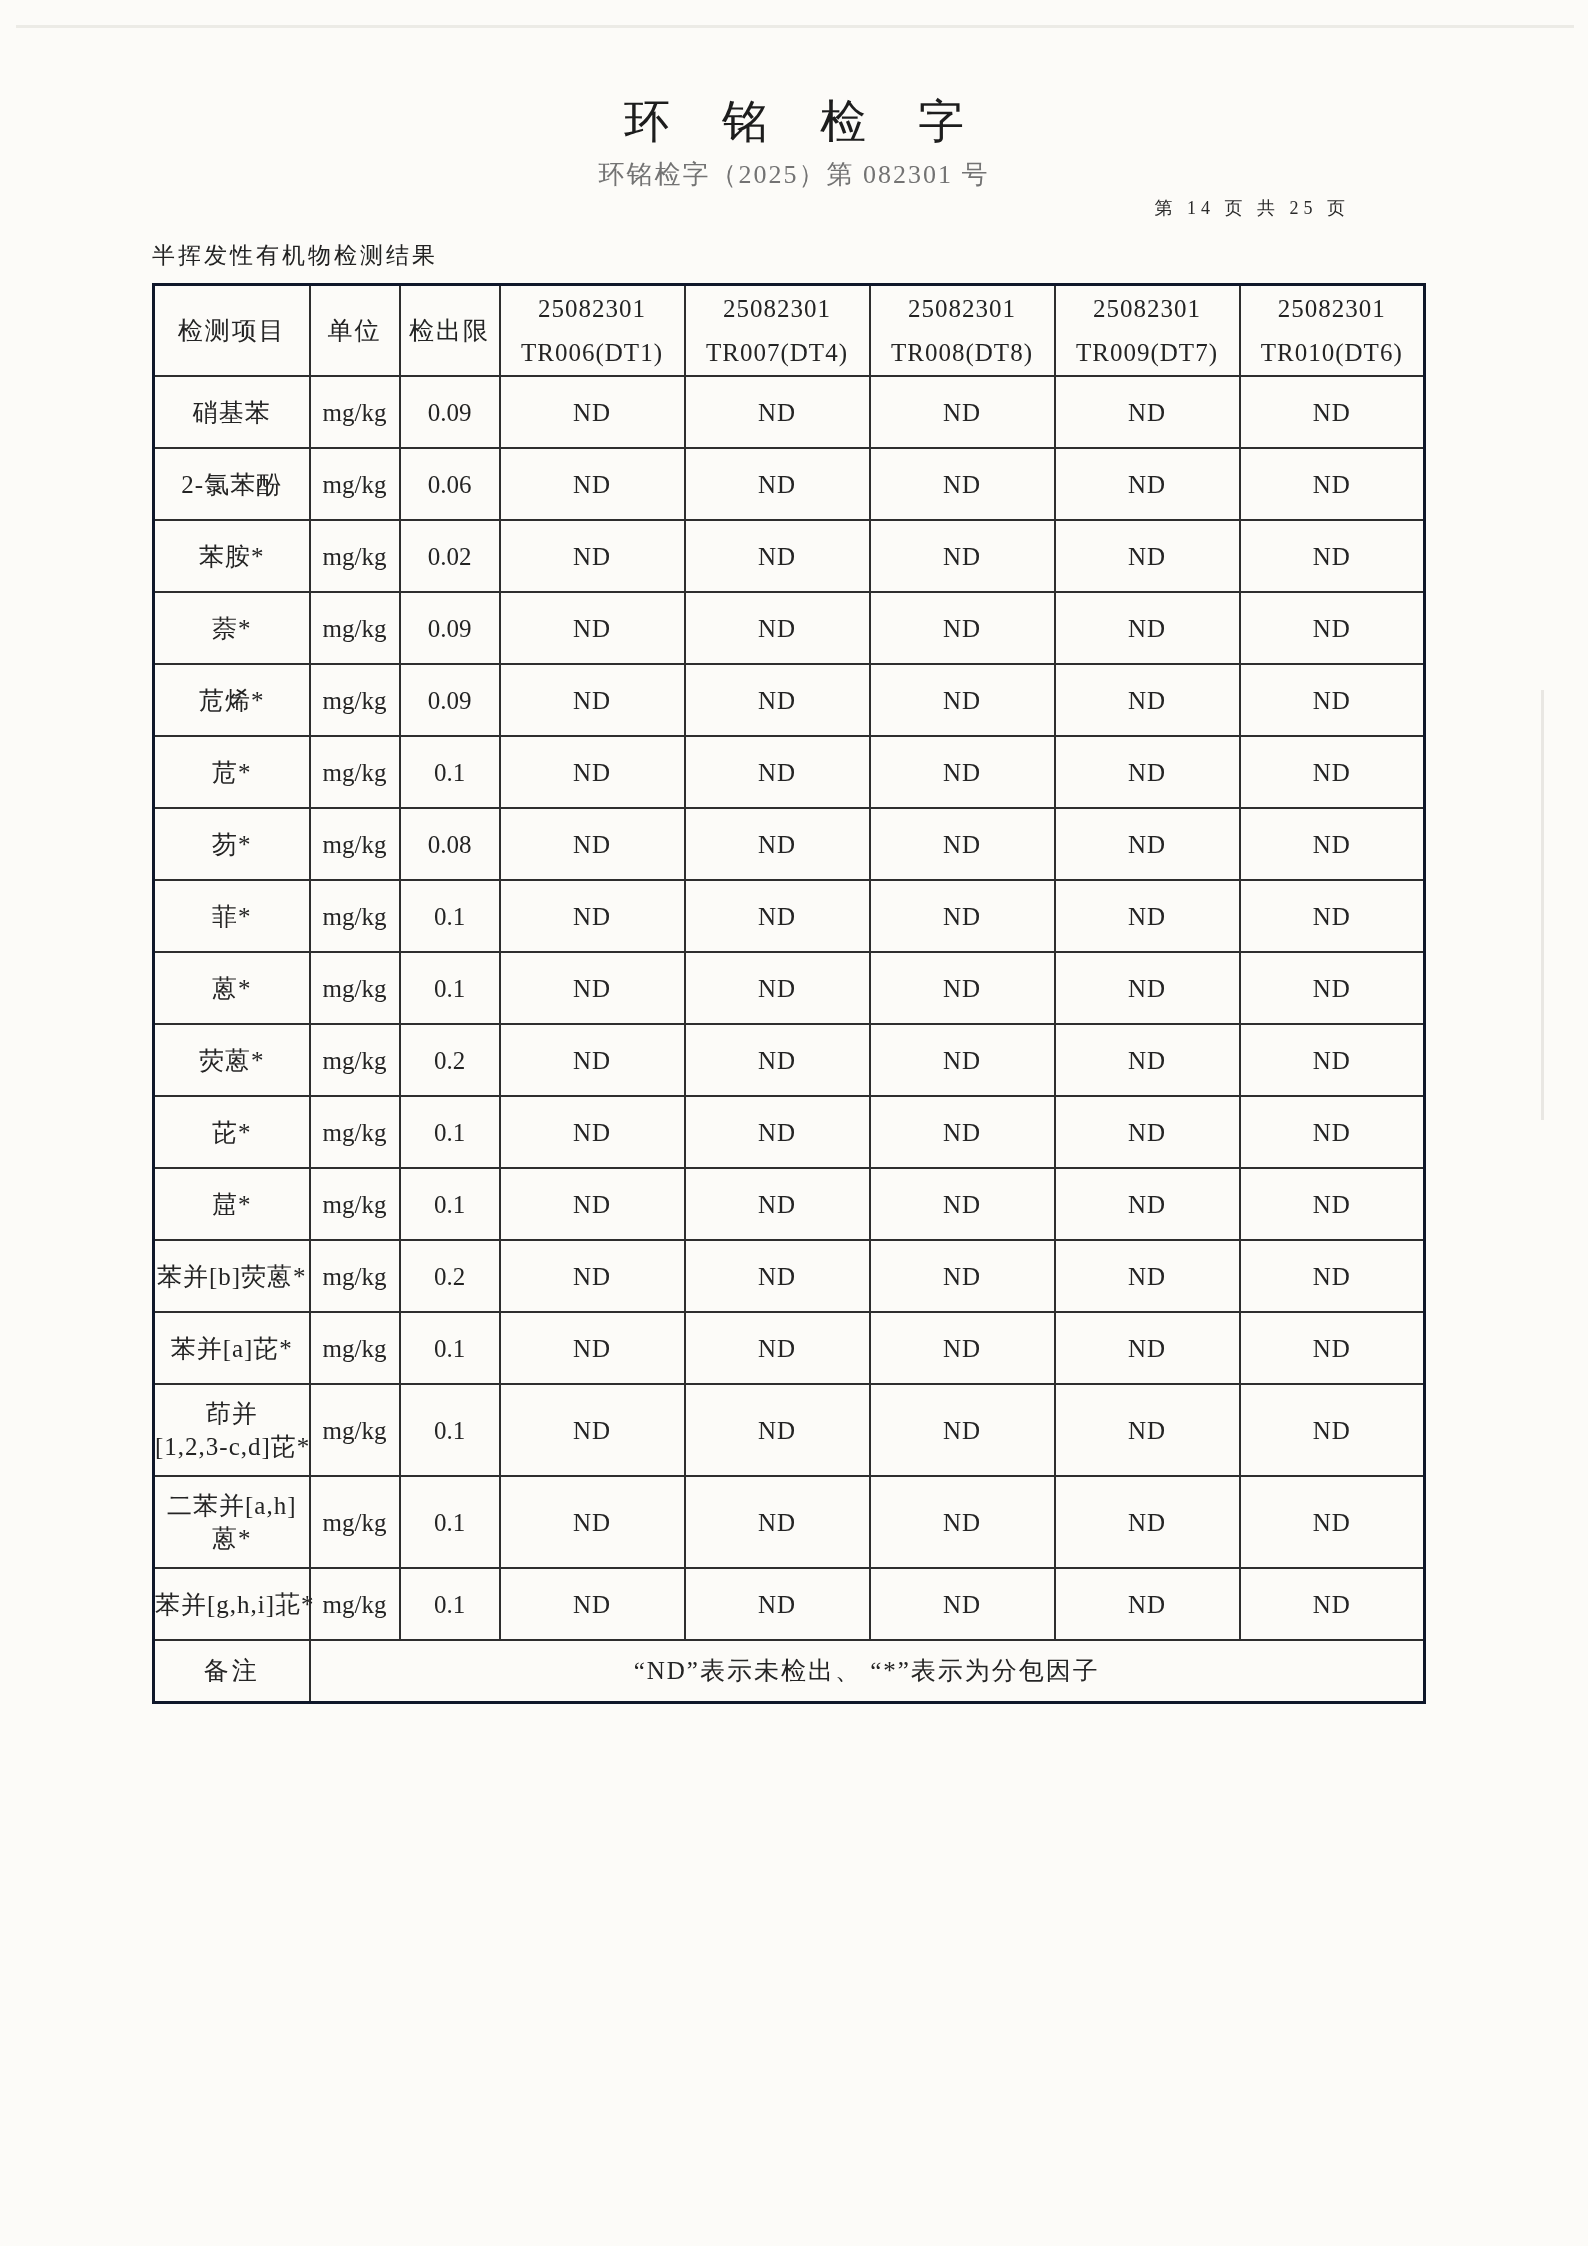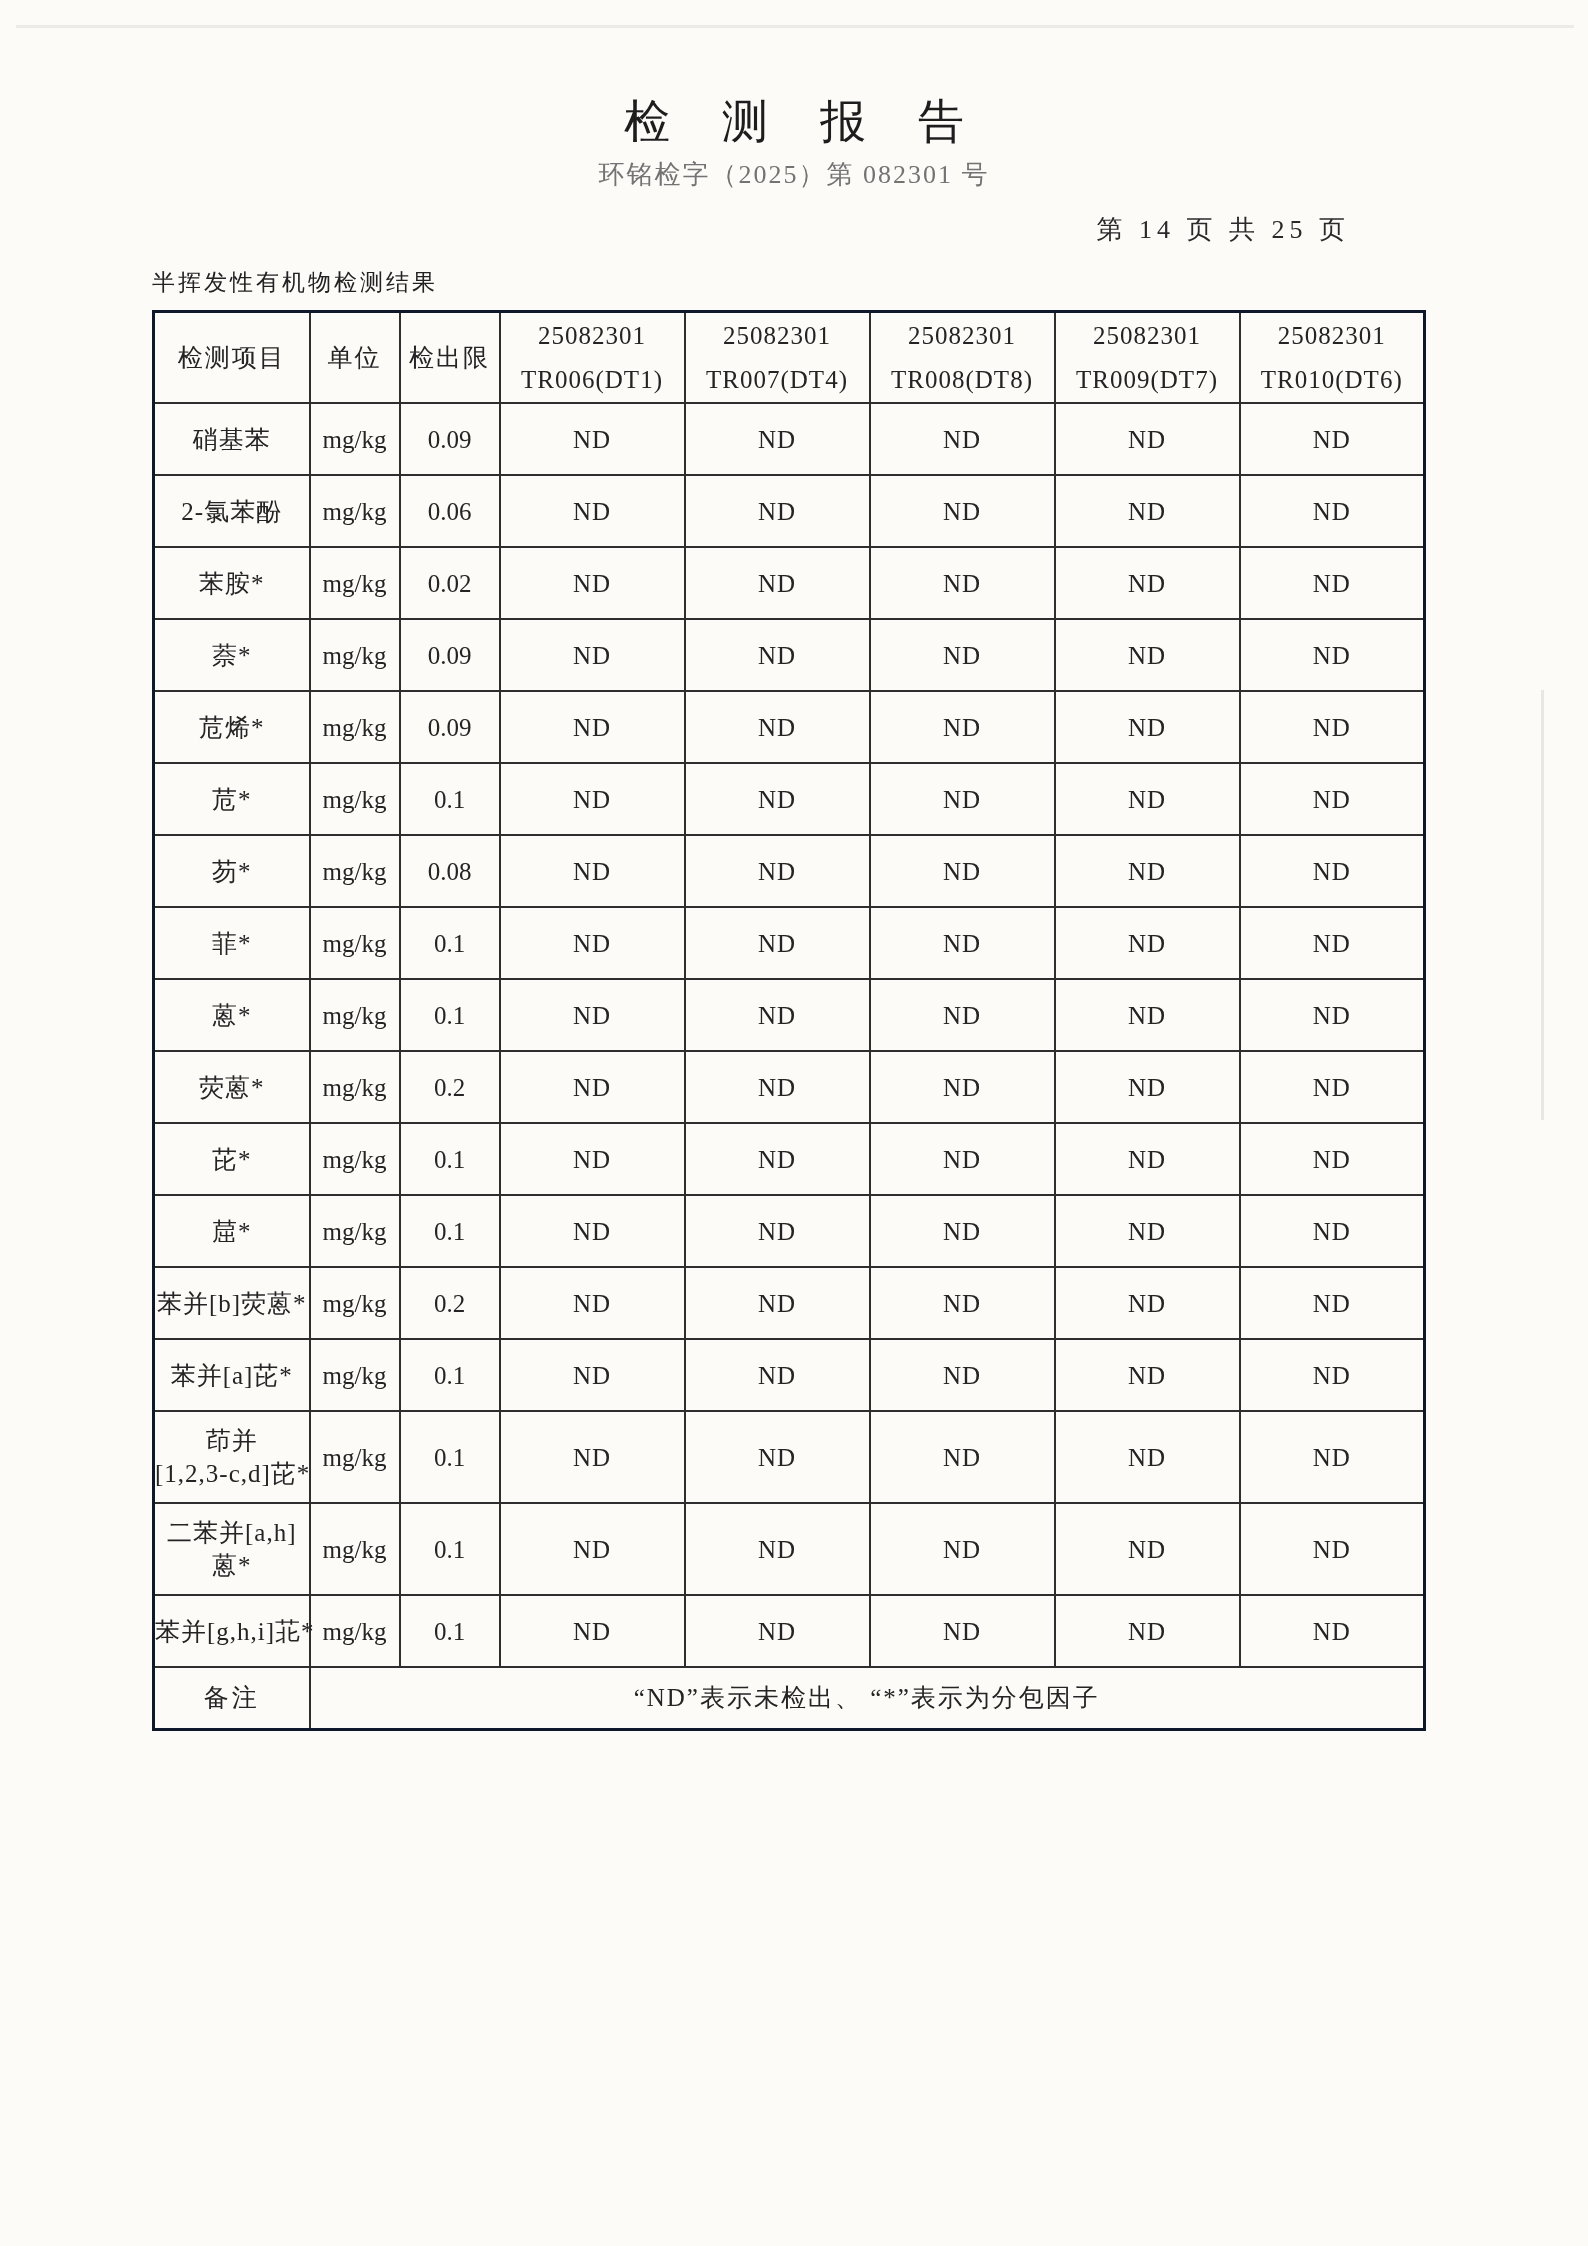--- a/index.html
+++ b/index.html
@@ -46,24 +46,24 @@
     color: #1d1d1d;
   }
   .report-no {
     margin-top: 8px;
     text-align: center;
     font-size: 26px;
     letter-spacing: 2px;
     color: #737373;
   }
   .page-indicator {
-    margin-top: 20px;
+    margin-top: 4px;
     padding-right: 238px;
     text-align: right;
-    font-size: 26px;
+    font-size: 18px;
     letter-spacing: 5px;
     color: #2a2a2a;
   }
   .section-title {
     margin-top: 20px;
     margin-left: 152px;
     font-size: 23px;
     letter-spacing: 3px;
     color: #222;
   }
@@ -97,21 +97,21 @@
   .results td[data-name="remark-text"] { letter-spacing: 2px; }
   .results td[data-name="remark-label"] { letter-spacing: 3px; }
 </style>
 </head>
 <body>
 
 <div class="page" data-name="report-page">
 
   <div class="scan-line-top" data-name="scan-artifact-top-line"></div>
 
-  <h1 class="title" data-name="report-title">检测报告</h1>
+  <h1 class="title" data-name="report-title">环铭检字</h1>
 
   <div class="report-no" data-name="report-number">环铭检字（2025）第 082301 号</div>
 
   <div class="page-indicator" data-name="page-indicator">第 14 页 共 25 页</div>
 
   <div class="section-title" data-name="section-title">半挥发性有机物检测结果</div>
 
   <table class="results" data-name="results-table">
     <colgroup>
       <col style="width:156px">

